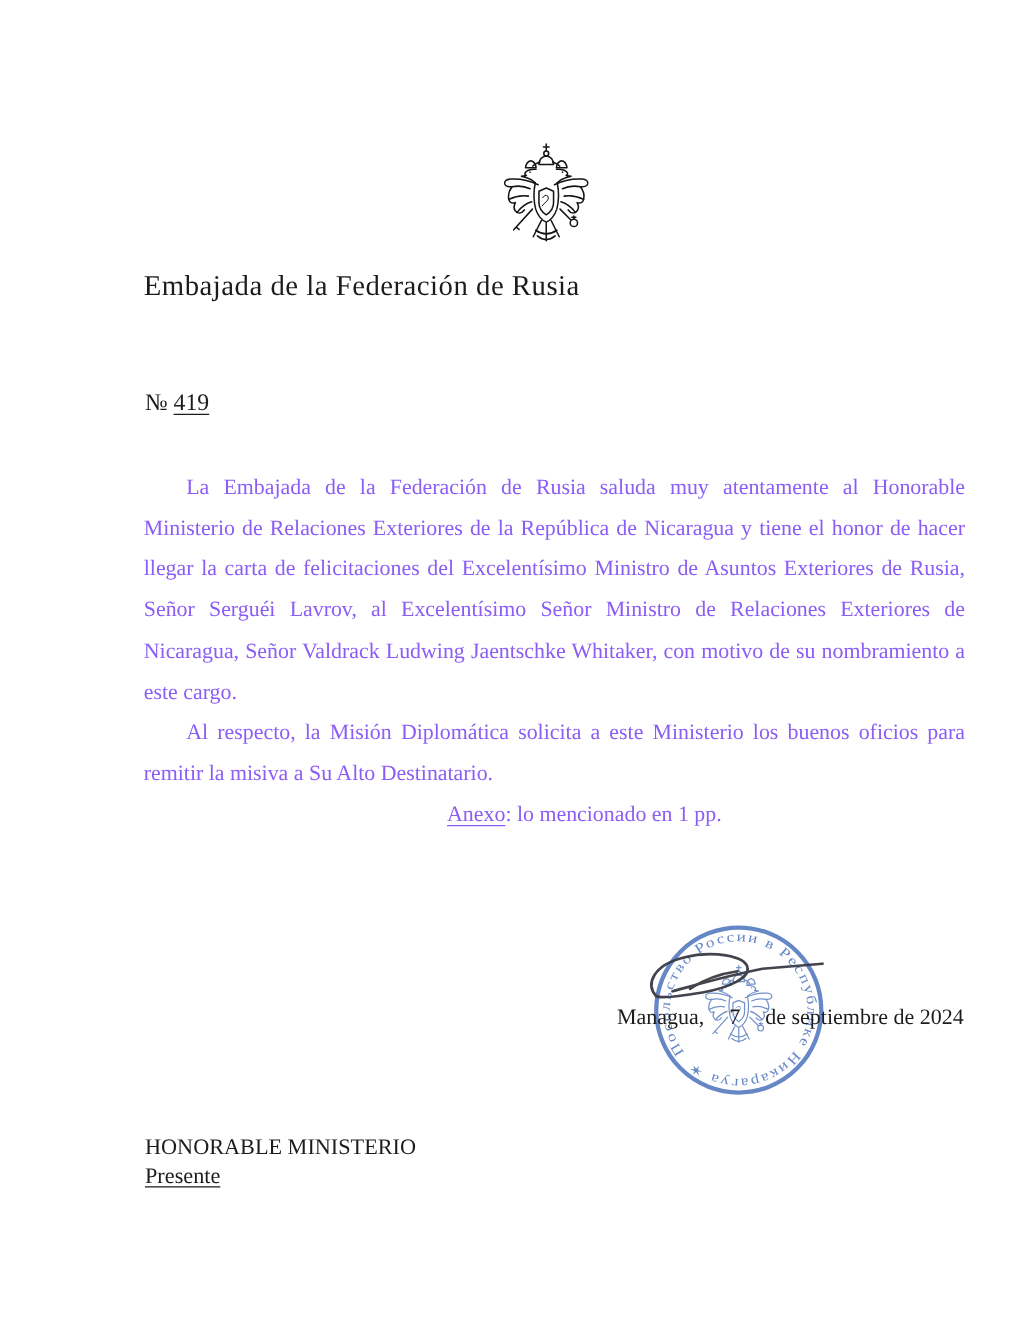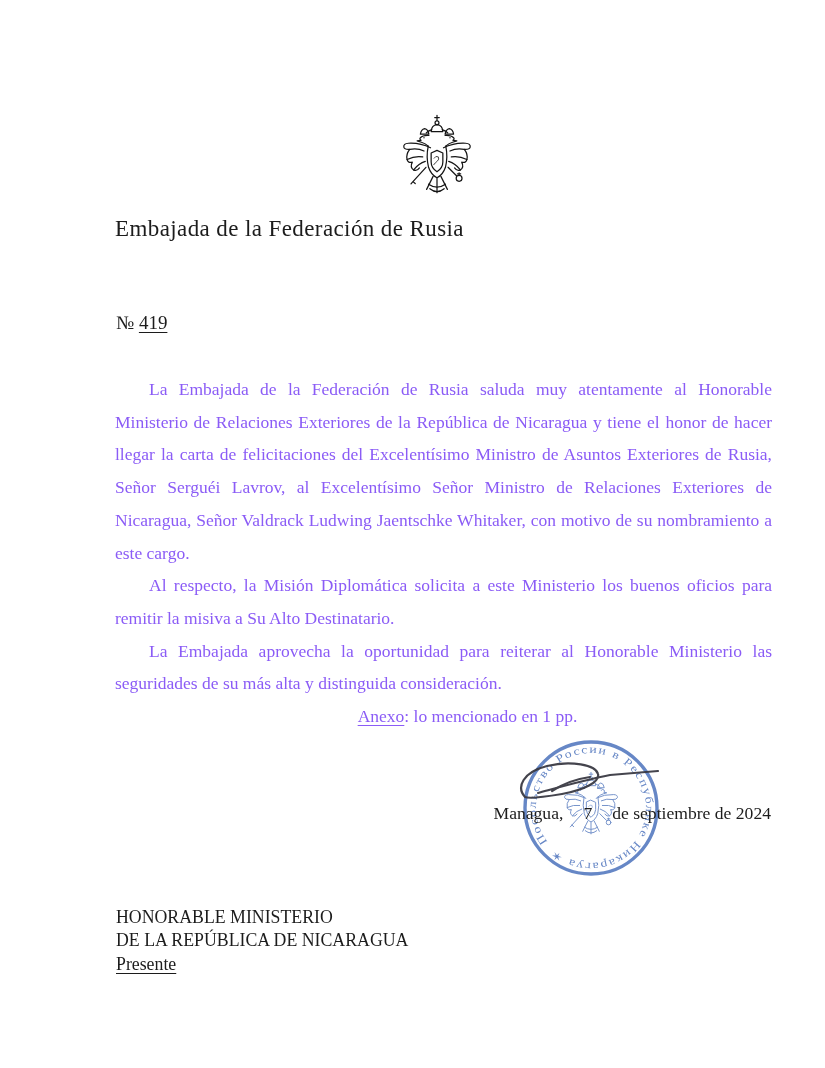--- a/index.html
+++ b/index.html
@@ -136,21 +136,20 @@
   <div class="doc-title">Embajada de la Federación de Rusia</div>
 
   <div class="ref-line">
     <span>№</span>
     <span class="ref-num">419</span>
   </div>
 
   <div class="body-block">
     <p>La Embajada de la Federación de Rusia saluda muy atentamente al Honorable Ministerio de Relaciones Exteriores de la República de Nicaragua y tiene el honor de hacer llegar la carta de felicitaciones del Excelentísimo Ministro de Asuntos Exteriores de Rusia, Señor Serguéi Lavrov, al Excelentísimo Señor Ministro de Relaciones Exteriores de Nicaragua, Señor Valdrack Ludwing Jaentschke Whitaker, con motivo de su nombramiento a este cargo.</p>
     <p>Al respecto, la Misión Diplomática solicita a este Ministerio los buenos oficios para remitir la misiva a Su Alto Destinatario.</p>
-    <p>La Embajada aprovecha la oportunidad para reiterar al Honorable Ministerio las seguridades de su más alta y distinguida consideración.</p>
     <p class="annex"><span class="annex-label">Anexo</span><span>: lo mencionado en 1 pp.</span></p>
   </div>
 
   <svg class="stamp" viewBox="0 0 142 142">
     <g color="#5b7ec2">
       <circle cx="71" cy="71" r="66" fill="none" stroke="#5b7ec2" stroke-width="3.4"></circle>
       <defs>
         <path id="ringpath" d="M16 71 a55 55 0 1 1 110 0 a55 55 0 1 1 -110 0"></path>
       </defs>
       <g transform="rotate(-38 71 71)">
@@ -171,17 +170,16 @@
   </svg>
 
   <div class="date-line">
     <span>Managua,</span>
     <span class="day">7</span>
     <span>de septiembre de 2024</span>
   </div>
 
   <div class="recipient">
     <div>HONORABLE MINISTERIO</div>
-    <div>DE LA REPÚBLICA DE NICARAGUA</div>
     <div class="presente">Presente</div>
   </div>
 
 </div>
 
 </body></html>

